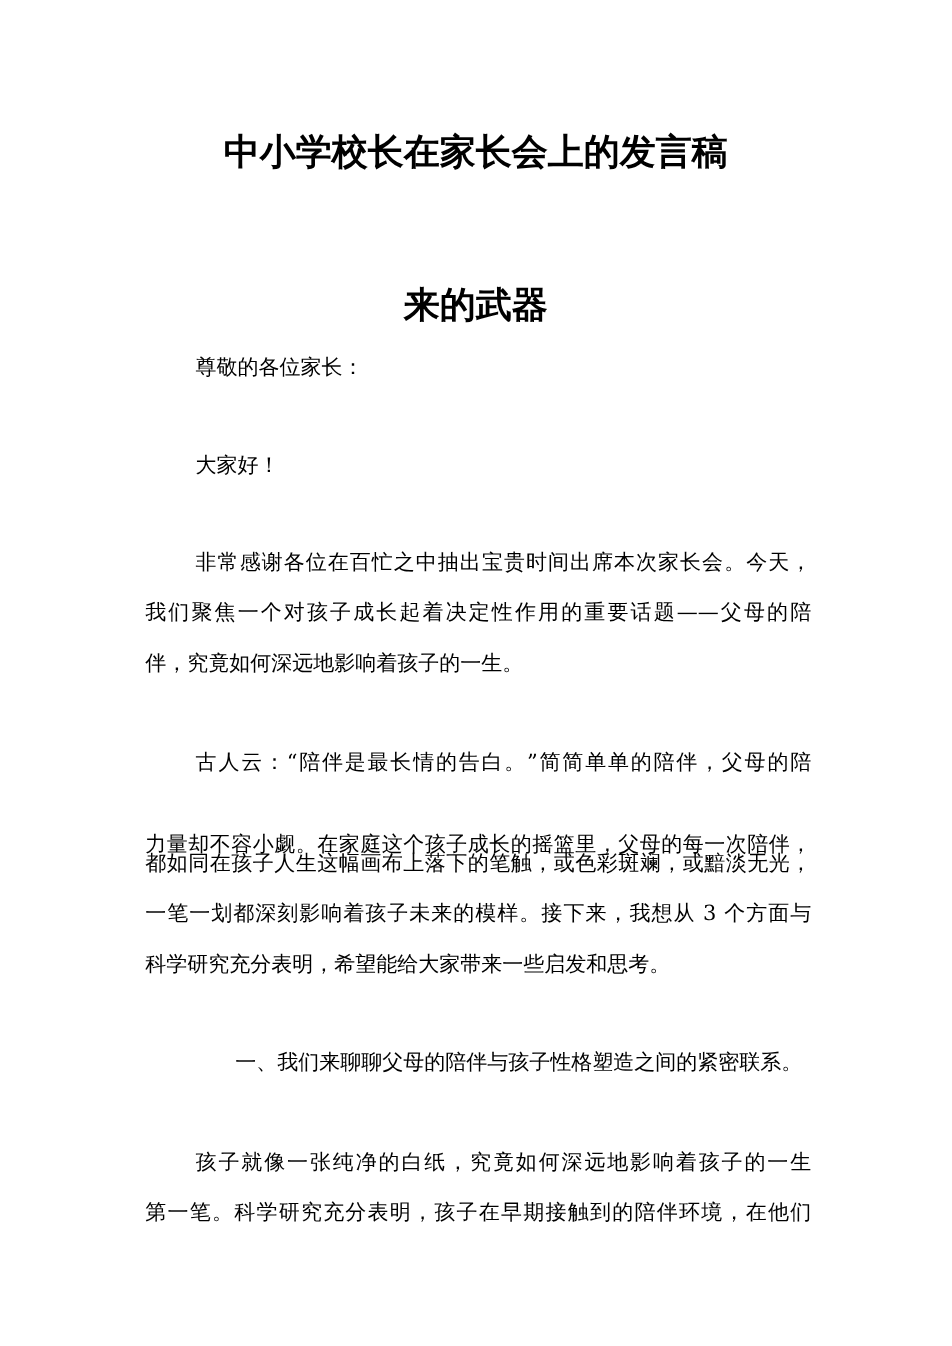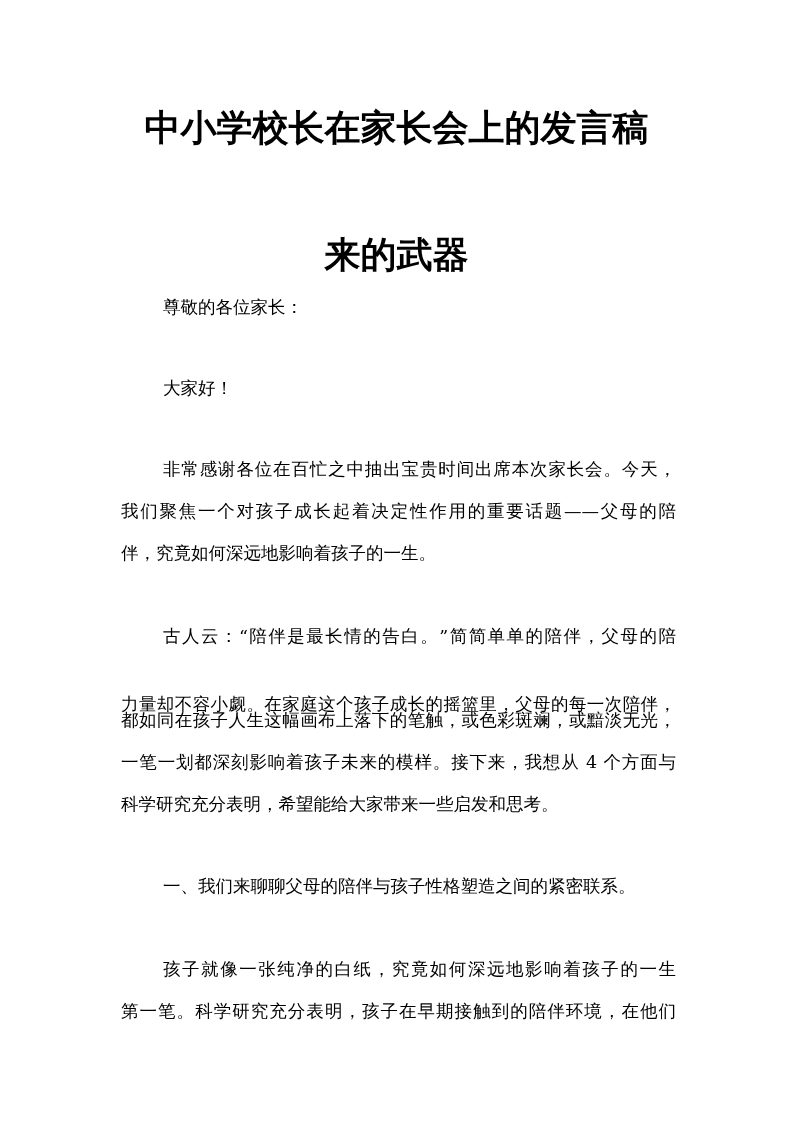--- a/index.html
+++ b/index.html
@@ -21,21 +21,21 @@
       width: 793px;
       height: 1122px;
     }
     .title-line {
       position: absolute;
       left: 0;
       width: 793px;
       text-align: center;
       font-family: "DejaVu Sans", "Liberation Sans", sans-serif;
       font-weight: bold;
-      font-size: 36px;
+      font-size: 30px;
       line-height: 40px;
       letter-spacing: 0px;
       white-space: nowrap;
     }
     .line {
       position: absolute;
       left: 121px;
       width: 555px;
       font-size: 17.5px;
       line-height: 24px;
@@ -65,26 +65,26 @@
   <div>
     <div class="line indent" style="top:457px;">非常感谢各位在百忙之中抽出宝贵时间出席本次家长会。今天，</div>
     <div class="line" style="top:499px;">我们聚焦一个对孩子成长起着决定性作用的重要话题——父母的陪</div>
     <div class="line last" style="top:541px;">伴，究竟如何深远地影响着孩子的一生。</div>
   </div>
 
   <div>
     <div class="line indent" style="top:624px;">古人云：“陪伴是最长情的告白。”简简单单的陪伴，父母的陪</div>
     <div class="line" style="top:692px;">力量却不容小觑。在家庭这个孩子成长的摇篮里，父母的每一次陪伴，</div>
     <div class="line" style="top:708px;">都如同在孩子人生这幅画布上落下的笔触，或色彩斑斓，或黯淡无光，</div>
-    <div class="line" style="top:750px;">一笔一划都深刻影响着孩子未来的模样。接下来，我想从 4 个方面与</div>
+    <div class="line" style="top:750px;">一笔一划都深刻影响着孩子未来的模样。接下来，我想从 3 个方面与</div>
     <div class="line last" style="top:792px;">科学研究充分表明，希望能给大家带来一些启发和思考。</div>
   </div>
 
   <div>
-    <div class="line indent last" style="top:874px;">一、我们来聊聊父母的陪伴与孩子性格塑造之间的紧密联系。</div>
+    <div class="line indent last" style="top:874px;margin-left:33px;">一、我们来聊聊父母的陪伴与孩子性格塑造之间的紧密联系。</div>
   </div>
 
   <div>
     <div class="line indent" style="top:957px;">孩子就像一张纯净的白纸，究竟如何深远地影响着孩子的一生</div>
     <div class="line" style="top:999px;">第一笔。科学研究充分表明，孩子在早期接触到的陪伴环境，在他们</div>
   </div>
 
 </div>
 
 </body></html>

